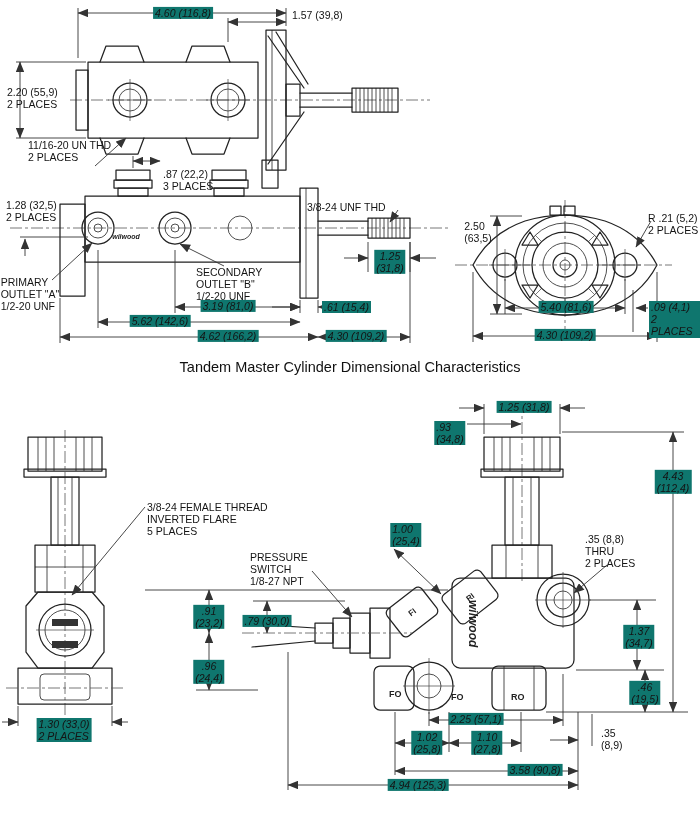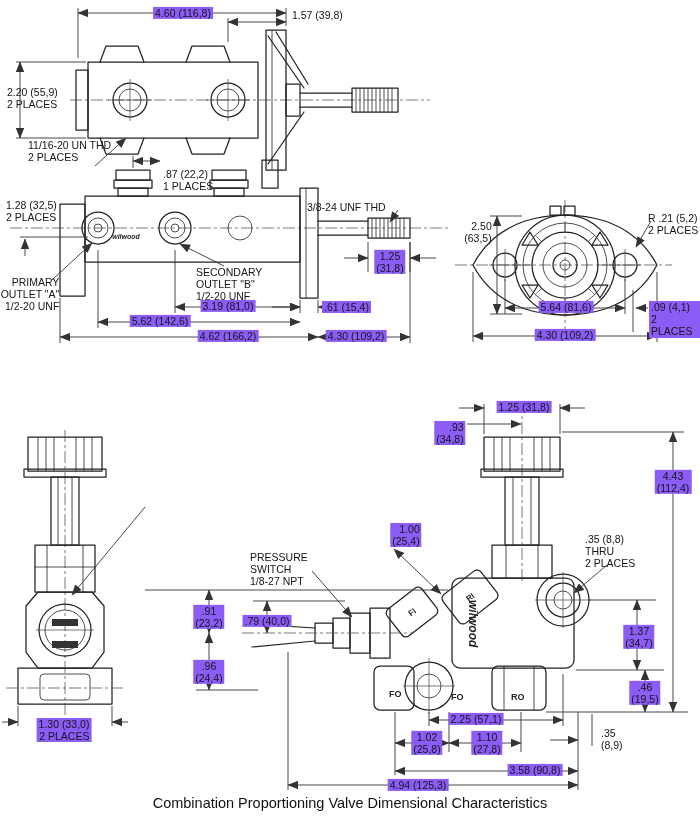--- a/index.html
+++ b/index.html
@@ -1,22 +1,22 @@
 <!DOCTYPE html>
 <html><head>
 <meta charset="utf-8">
 <style>
   html,body{margin:0;padding:0;background:#fff;}
   .stage{position:relative;width:700px;height:819px;background:#fff;overflow:hidden;
          font-family:"Liberation Sans",sans-serif;color:#111;}
   svg{position:absolute;left:0;top:0;}
   .lbl{position:absolute;font-size:10.5px;line-height:1.16;white-space:pre-line;color:#141414;}
-  .cx{transform:translateX(-50%);text-align:right;}
+  .cx{transform:translateX(-50%);text-align:left;}
   .c{transform:translate(-50%,-50%);text-align:center;}
-  .bg{background:#8b5cf6;padding:0 2px;}
+  .bg{background:#0f766e;padding:0 2px;font-style:italic;}
   .cap{position:absolute;font-size:14.5px;color:#111;transform:translateX(-50%);white-space:nowrap;}
   .p{stroke:#222;stroke-width:1.25;fill:none;stroke-linejoin:round;stroke-linecap:round;}
   .pt{stroke:#222;stroke-width:.8;fill:none;}
   .d{stroke:#333;stroke-width:.9;fill:none;}
   .cl{stroke:#555;stroke-width:.8;fill:none;stroke-dasharray:12 3 3 3;}
   .tk{stroke:#444;stroke-width:.7;fill:none;}
   text{font-family:"Liberation Sans",sans-serif;fill:#222;}
 </style>
 </head>
 <body>
@@ -228,74 +228,77 @@
   </g>
 </svg>
 
 <div class="lbl c bg" style="left:183px;top:13px">4.60 (116,8)</div>
 <div class="lbl" style="left:292px;top:9px">1.57 (39,8)</div>
 <div class="lbl" style="left:7px;top:86px">2.20 (55,9)
 2 PLACES</div>
 <div class="lbl" style="left:28px;top:139px">11/16-20 UN THD
 2 PLACES</div>
 <div class="lbl" style="left:163px;top:168px">.87 (22,2)
-1 PLACES</div>
+3 PLACES</div>
 <div class="lbl" style="left:6px;top:199px">1.28 (32,5)
 2 PLACES</div>
 <div class="lbl" style="left:307px;top:201px">3/8-24 UNF THD</div>
 <div class="lbl c bg" style="left:390px;top:262px">1.25
 (31,8)</div>
 <div class="lbl cx" style="left:30px;top:276px">PRIMARY
 OUTLET "A"
 1/2-20 UNF</div>
 <div class="lbl" style="left:196px;top:266px">SECONDARY
 OUTLET "B"
 1/2-20 UNF</div>
 <div class="lbl c bg" style="left:228px;top:306px">3.19 (81,0)</div>
 <div class="lbl bg" style="left:322px;top:301px">.61 (15,4)</div>
 <div class="lbl c bg" style="left:160px;top:321px">5.62 (142,6)</div>
 <div class="lbl c bg" style="left:228px;top:336px">4.62 (166,2)</div>
 <div class="lbl c bg" style="left:356px;top:336px">4.30 (109,2)</div>
 <div class="lbl cx" style="left:478px;top:220px">2.50
 (63,5)</div>
 <div class="lbl" style="left:648px;top:212px">R .21 (5,2)
 2 PLACES</div>
-<div class="lbl c bg" style="left:566px;top:307px">5.64 (81,6)</div>
+<div class="lbl c bg" style="left:566px;top:307px">5.40 (81,6)</div>
 <div class="lbl bg" style="left:649px;top:301px">.09 (4,1)
 2 PLACES</div>
 <div class="lbl c bg" style="left:565px;top:335px">4.30 (109,2)</div>
+<div class="cap" style="left:350px;top:359px">Tandem Master Cylinder Dimensional Characteristics</div>
 
 <div class="lbl c bg" style="left:524px;top:407px">1.25 (31,8)</div>
 <div class="lbl cx bg" style="left:450px;top:421px">.93
 (34,8)</div>
 <div class="lbl c bg" style="left:673px;top:482px">4.43
 (112,4)</div>
+<div class="lbl" style="left:147px;top:501px">3/8-24 FEMALE THREAD
+INVERTED FLARE
+5 PLACES</div>
 <div class="lbl cx bg" style="left:406px;top:523px">1.00
 (25,4)</div>
 <div class="lbl" style="left:585px;top:533px">.35 (8,8)
 THRU
 2 PLACES</div>
 <div class="lbl" style="left:250px;top:551px">PRESSURE
 SWITCH
 1/8-27 NPT</div>
 <div class="lbl c bg" style="left:209px;top:617px">.91
 (23,2)</div>
-<div class="lbl c bg" style="left:267px;top:621px">.79 (40,0)</div>
+<div class="lbl c bg" style="left:267px;top:621px">.79 (30,0)</div>
 <div class="lbl c bg" style="left:209px;top:672px">.96
 (24,4)</div>
 <div class="lbl c bg" style="left:639px;top:637px">1.37
 (34,7)</div>
 <div class="lbl c bg" style="left:645px;top:693px">.46
 (19,5)</div>
 <div class="lbl cx bg" style="left:64px;top:718px">1.30 (33,0)
 2 PLACES</div>
 <div class="lbl c bg" style="left:476px;top:719px">2.25 (57,1)</div>
 <div class="lbl c bg" style="left:427px;top:743px">1.02
 (25,8)</div>
 <div class="lbl c bg" style="left:487px;top:743px">1.10
 (27,8)</div>
 <div class="lbl" style="left:601px;top:727px">.35
 (8,9)</div>
 <div class="lbl c bg" style="left:535px;top:770px">3.58 (90,8)</div>
 <div class="lbl c bg" style="left:418px;top:785px">4.94 (125,3)</div>
-<div class="cap" style="left:350px;top:795px">Combination Proportioning Valve Dimensional Characteristics</div>
 
 </div>
 
 </body></html>

